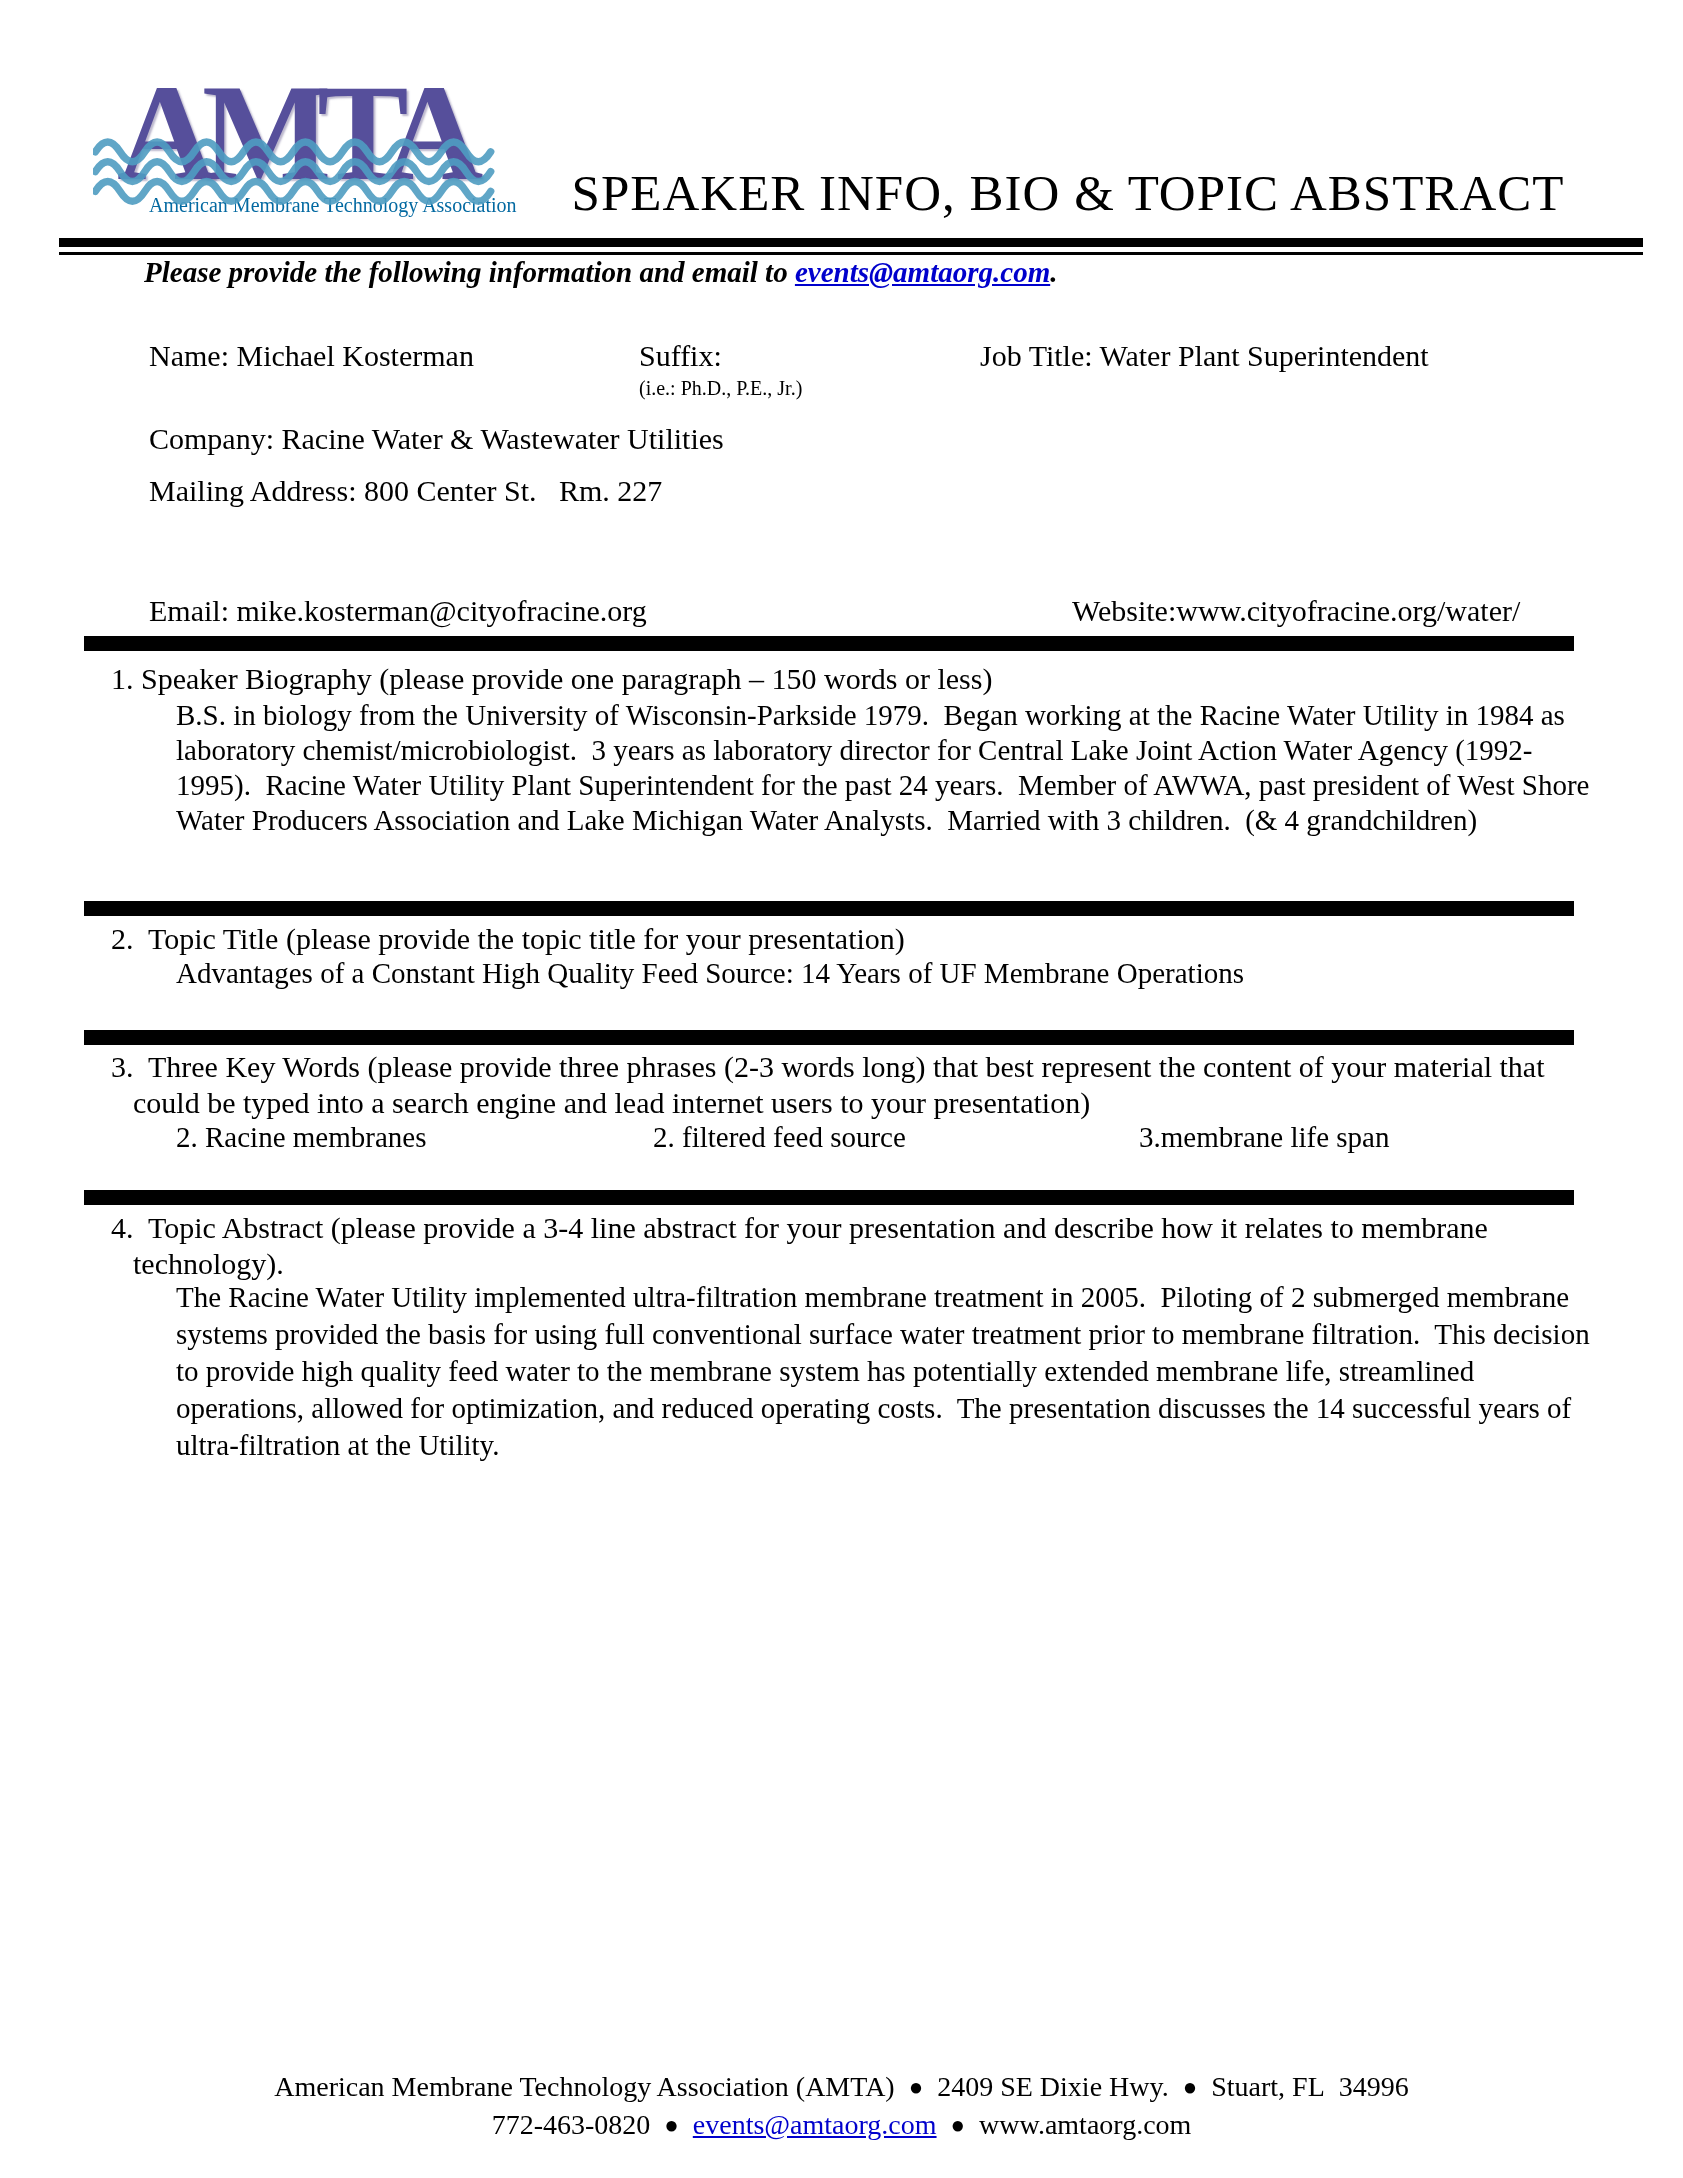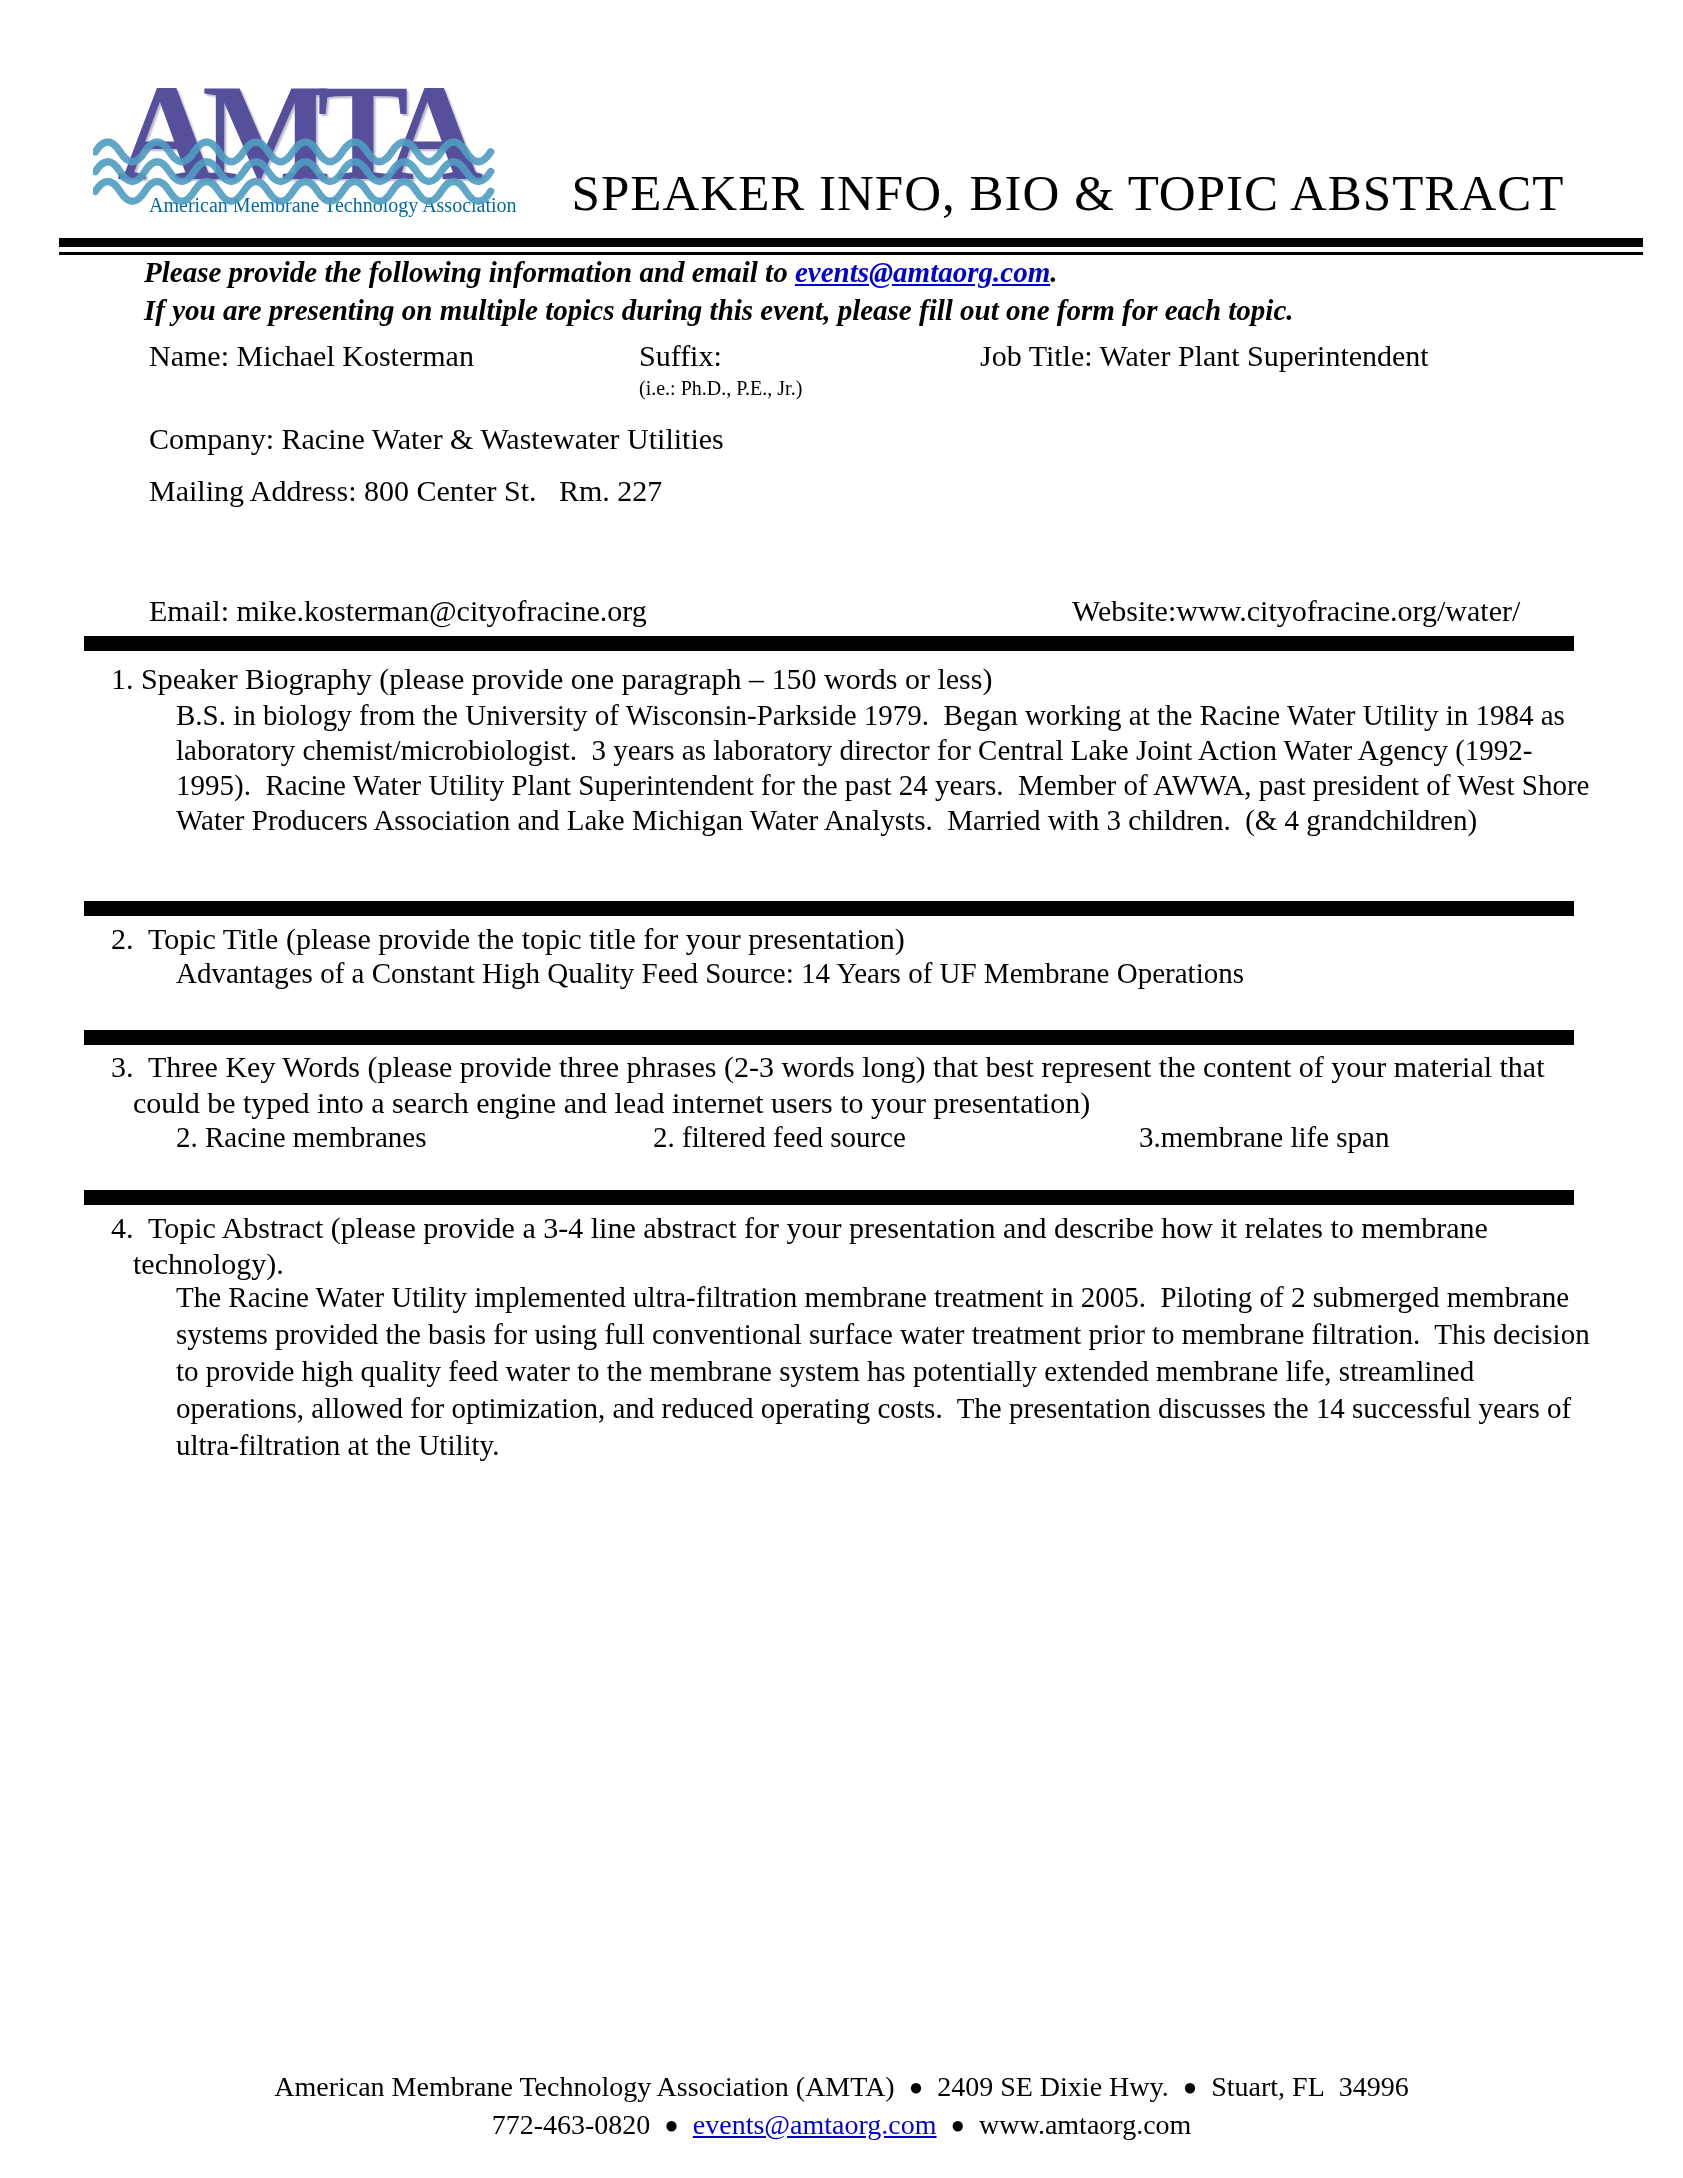--- a/index.html
+++ b/index.html
@@ -88,21 +88,20 @@
       </g>
     </svg>
     <div class="logo-tagline">American Membrane Technology Association</div>
   </div>
 
   <h1 class="doc-title">SPEAKER INFO, BIO &amp; TOPIC ABSTRACT</h1>
   <div class="header-rule"></div>
 
   <div class="instructions">
     <div><span>Please provide the following information and email to </span><a class="doc-link" href="#">events@amtaorg.com</a><span>.</span></div>
-    <div>If you are presenting on multiple topics during this event, please fill out one form for each topic.</div>
   </div>
 
   <div class="frow" style="top:339px; left:0; width:1683px;">
     <span class="abs" style="left:149px;"><span>Name:</span> <span>Michael Kosterman</span></span>
     <span class="abs" style="left:639px;"><span>Suffix:</span> <span></span></span>
     <span class="abs" style="left:980px;"><span>Job Title:</span> <span>Water Plant Superintendent</span></span>
   </div>
   <div class="suffix-note">(i.e.: Ph.D., P.E., Jr.)</div>
 
   <div class="frow" style="top:406px;margin-top:16px;"><span>Company:</span> <span>Racine Water &amp; Wastewater Utilities</span></div>

